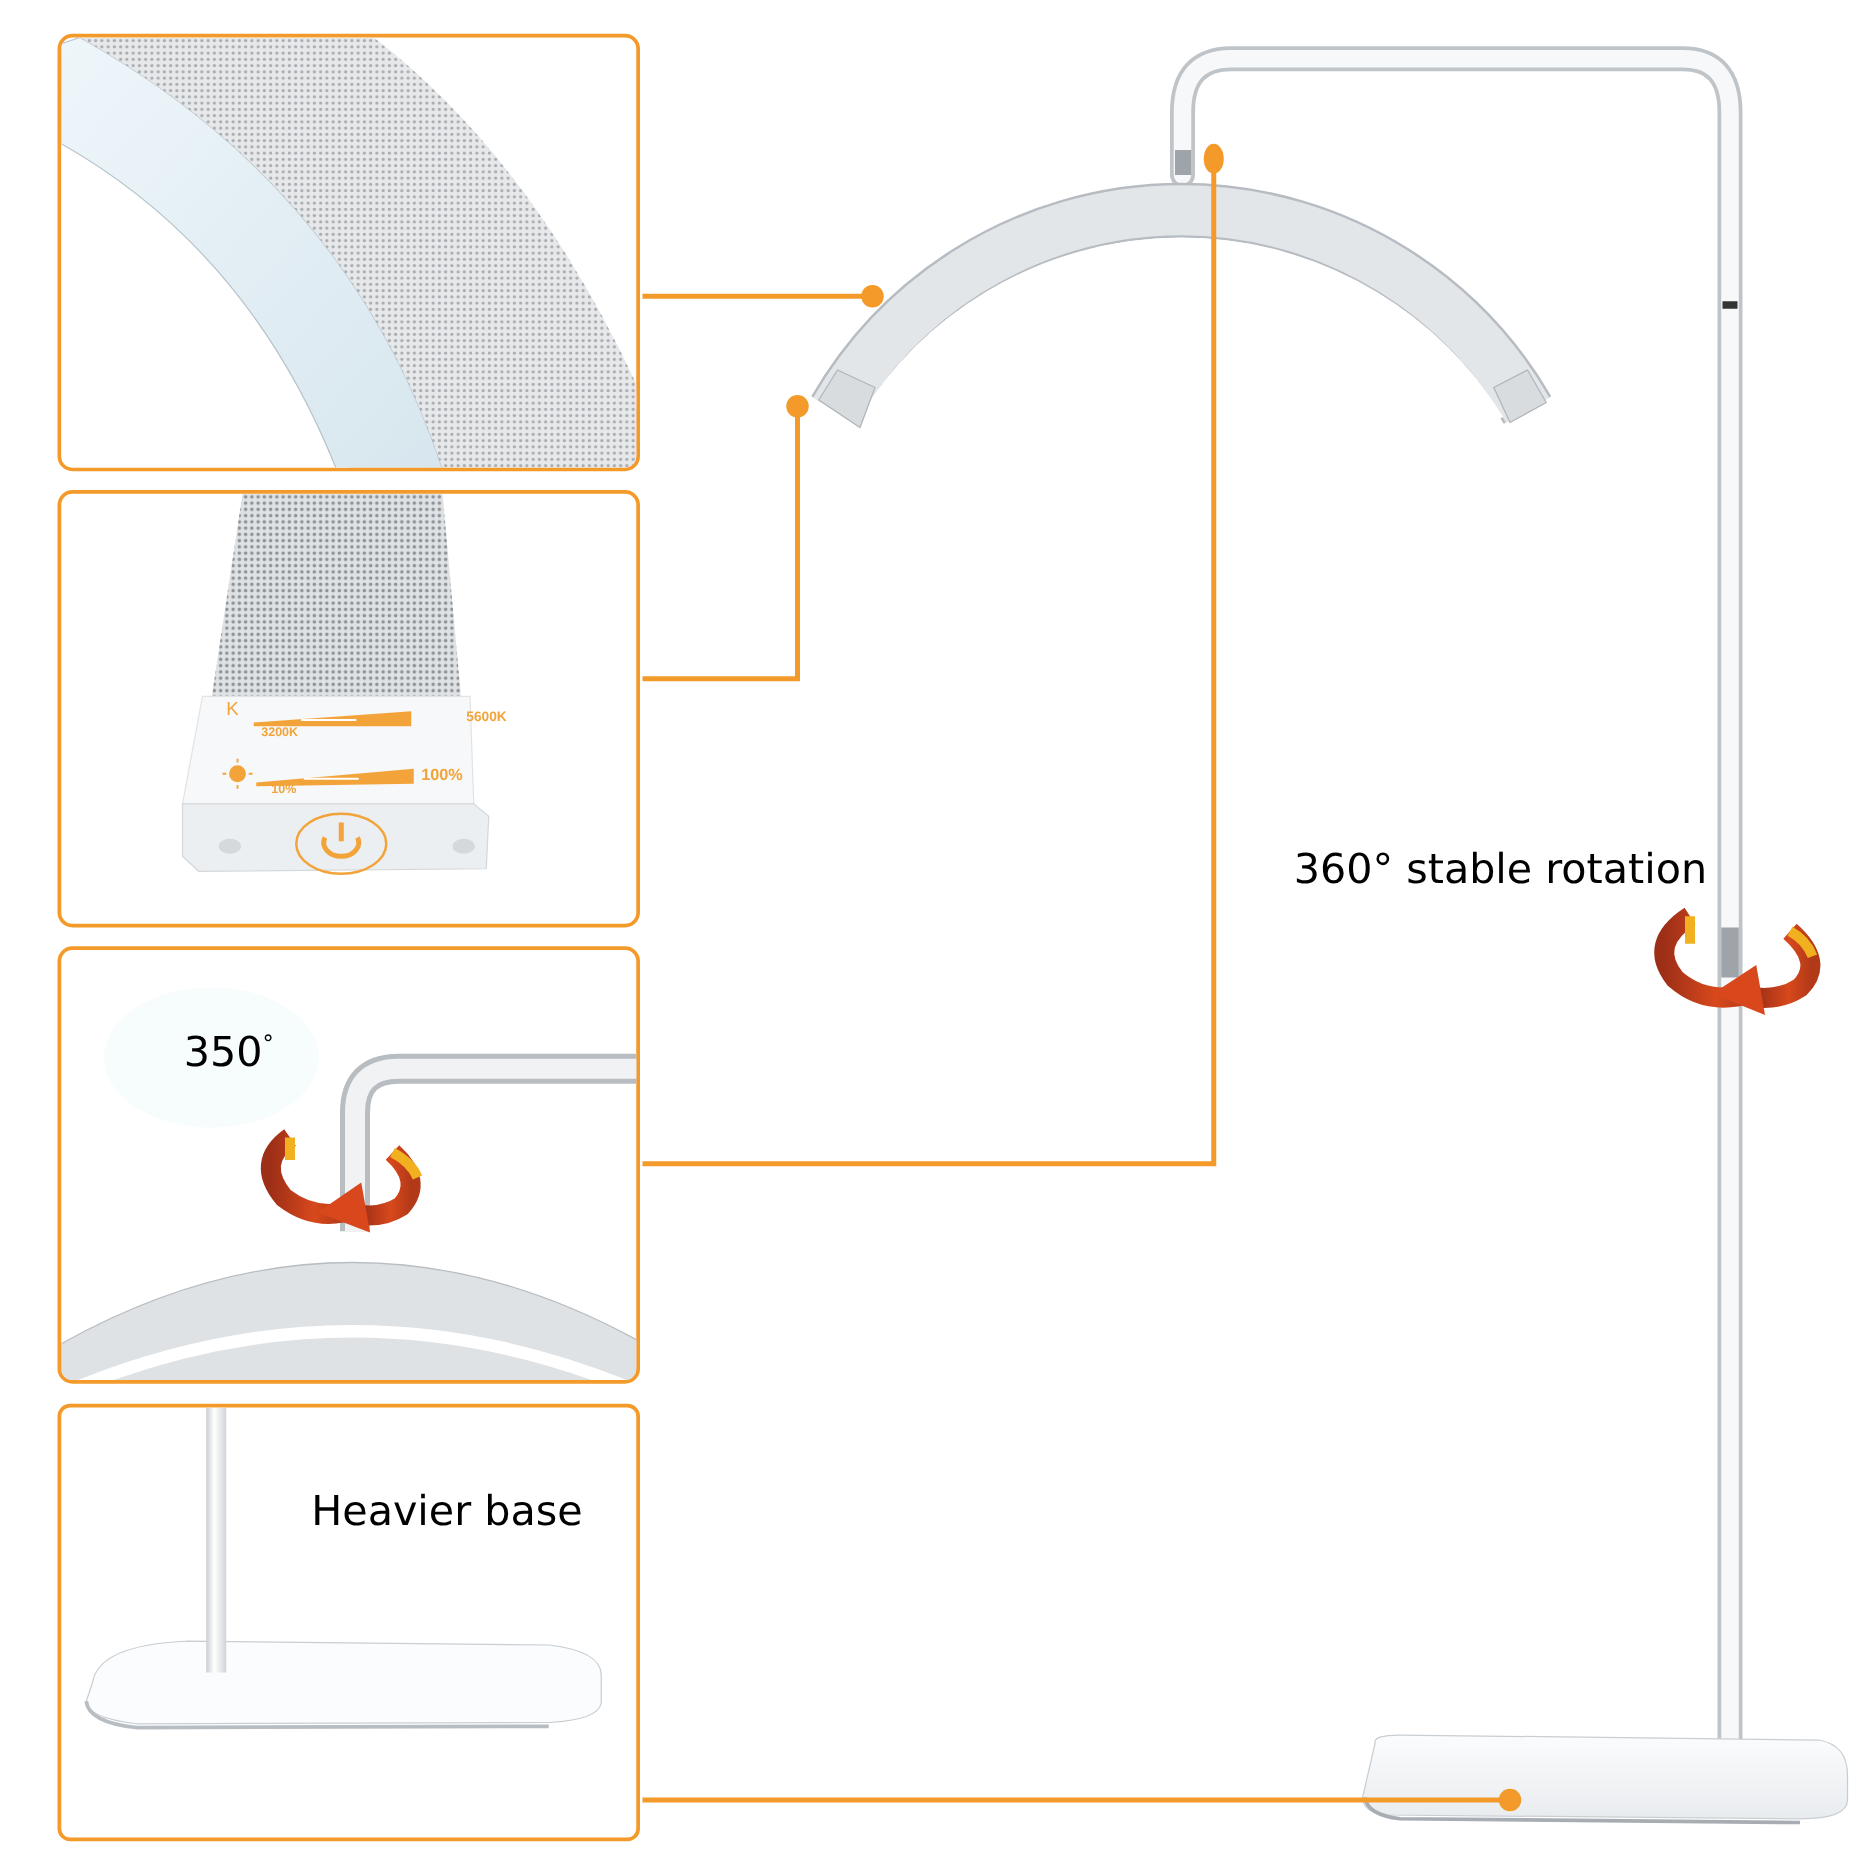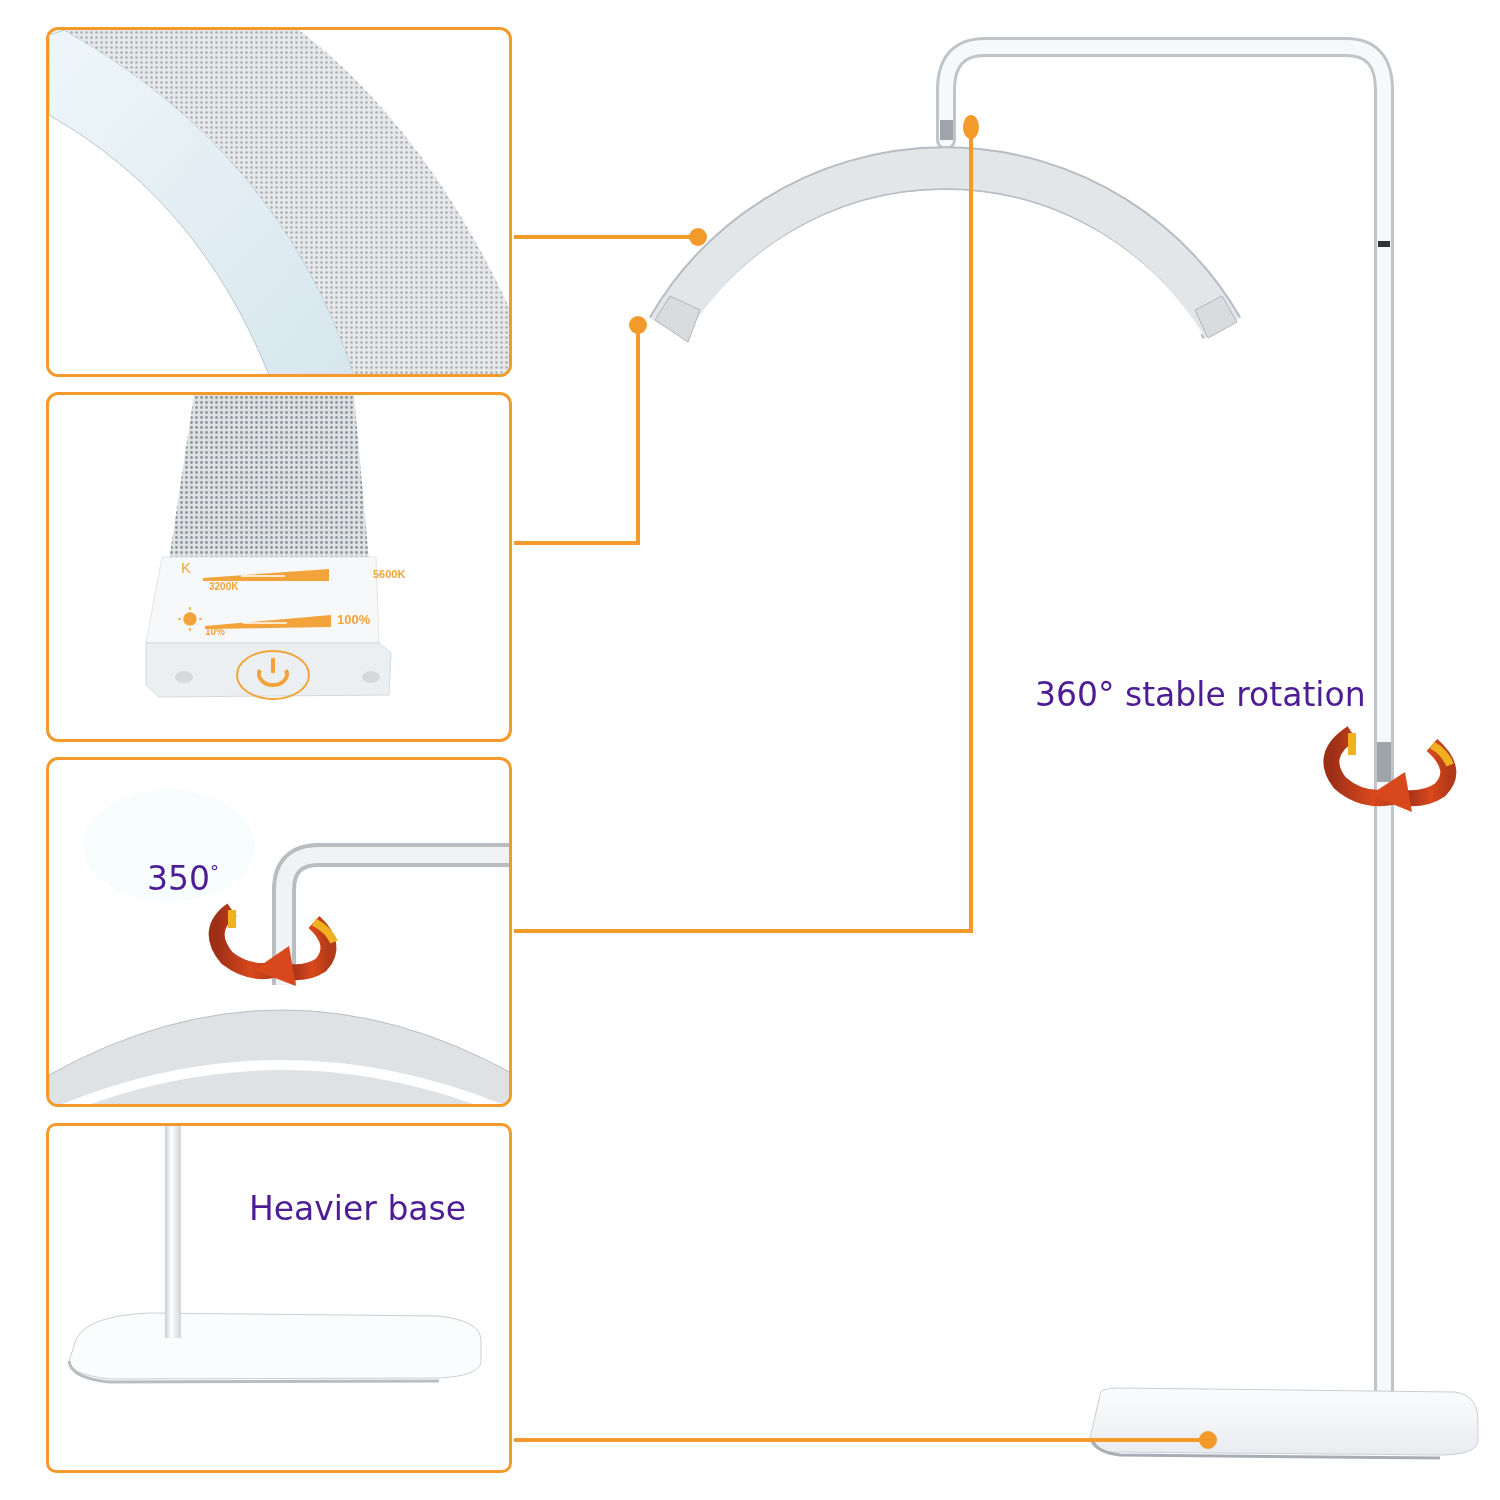--- a/index.html
+++ b/index.html
@@ -3,23 +3,23 @@
 <meta charset="utf-8">
 <style>
   html, body { margin:0; padding:0; background:#ffffff; }
   body { width:1500px; height:1500px; position:relative; overflow:hidden; font-family:"DejaVu Sans", sans-serif; }
   .panel { position:absolute; left:46px; width:466px; border:3px solid #f39a2b; border-radius:12px; box-sizing:border-box; background:#fff; overflow:hidden; }
   #p1 { top:27px; height:350px; }
   #p2 { top:392px; height:350px; }
   #p3 { top:757px; height:350px; }
   #p4 { top:1123px; height:350px;border-radius:10px; }
   svg.layer { position:absolute; left:0; top:0; }
-  .label { position:absolute; color:#4c1d95; font-family:"DejaVu Sans", sans-serif; white-space:nowrap; }
+  .label { position:absolute; color:#000000; font-family:"DejaVu Sans", sans-serif; white-space:nowrap; }
   #lbl-360 { left:1035px; top:675px; font-size:33px; }
-  #lbl-350 { left:98px; top:62px; font-size:33px;margin-top:37px; }
+  #lbl-350 { left:98px; top:62px; font-size:33px; }
   #lbl-base { left:200px; top:63px; font-size:33px; }
   .ctrl-text { position:absolute; color:#f2a43a; font-weight:bold; font-family:"Liberation Sans", sans-serif; }
   .bubble { position:absolute; left:34px; top:30px; width:172px; height:112px; border-radius:50%; background:#f7fcfd; }
 </style>
 </head>
 <body>
 
 <svg class="layer" width="1500" height="1500" viewBox="0 0 1500 1500">
   <defs>
     <linearGradient id="poleGrad" x1="0" x2="1" y1="0" y2="0">
@@ -132,21 +132,21 @@
       <circle cx="141" cy="224" r="6" fill="#f2a43a"></circle>
       <line x1="141" y1="212" x2="141" y2="215"></line>
         <line x1="141" y1="233" x2="141" y2="236"></line>
       <line x1="129" y1="224" x2="132" y2="224"></line>
         <line x1="150" y1="224" x2="153" y2="224"></line>
     </g>
   </svg>
   <div class="ctrl-text" style="left:132px;top:164px;font-size:15px;font-weight:normal;">K</div>
   <div class="ctrl-text" style="left:160px;top:186px;font-size:10px;">3200K</div>
   <div class="ctrl-text" style="left:285px;top:173px;font-size:11px;margin-left:39px;">5600K</div>
-  <div class="ctrl-text" style="left:156px;top:231px;font-size:10px;">10%</div>
+  <div class="ctrl-text" style="left:168px;top:231px;font-size:10px;">10%</div>
   <div class="ctrl-text" style="left:288px;top:217px;font-size:13px;">100%</div>
 </div>
 
 <div class="panel" id="p3">
   <div class="bubble"></div>
   <div class="label" id="lbl-350">
     <span>350</span><sup style="font-size:18px;">°</sup>
   </div>
   <svg class="layer" width="466" height="350" viewBox="0 0 466 350">
     <defs>

